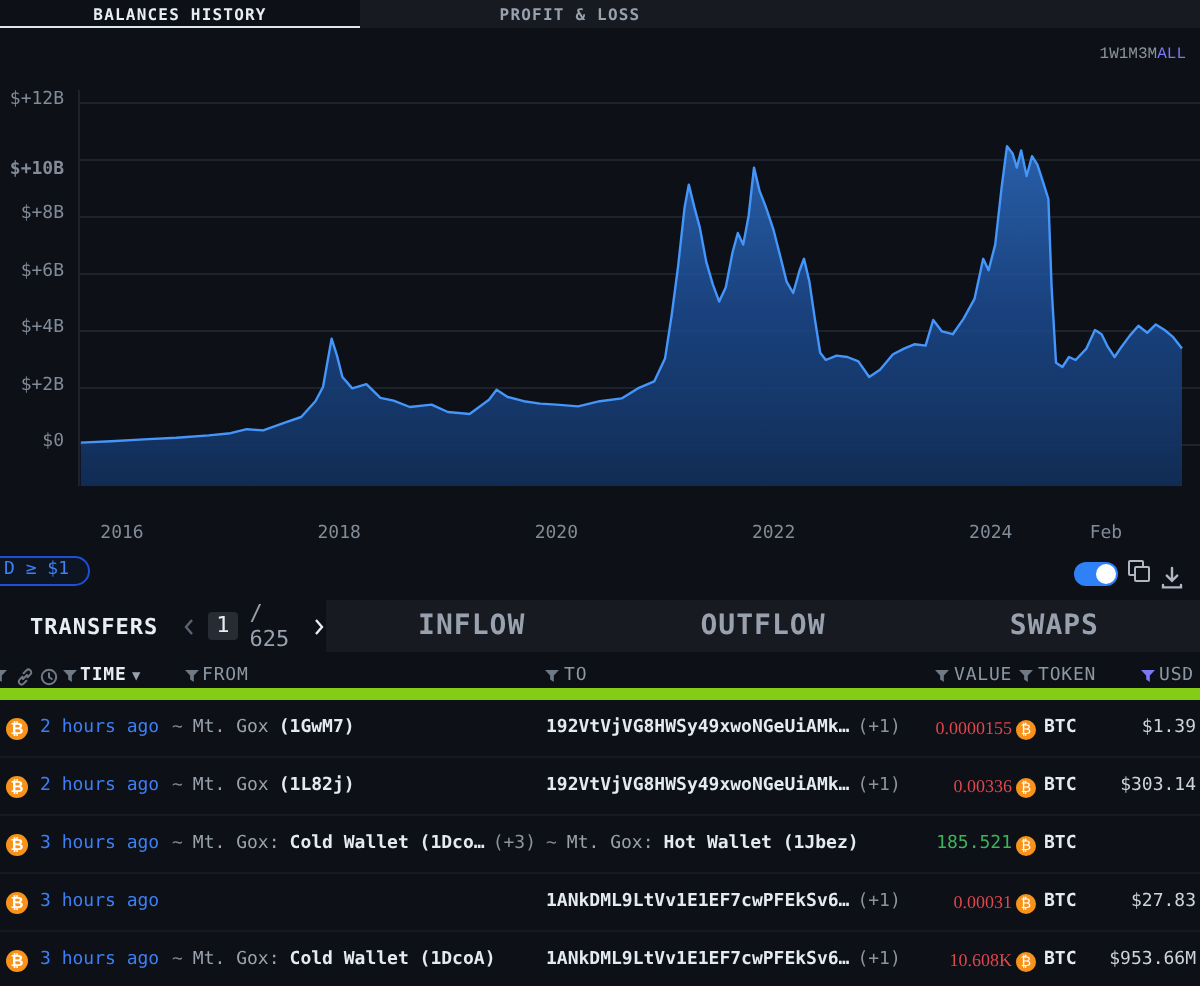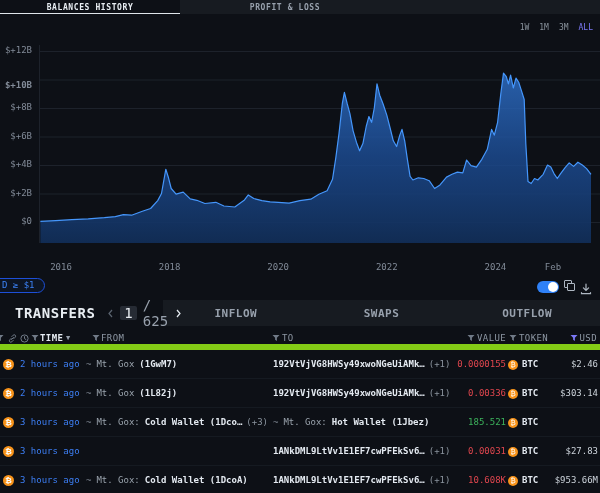--- a/index.html
+++ b/index.html
@@ -13,21 +13,21 @@
   
   .tabbar { position:absolute; top:0; left:0; width:600px; height:14px; display:flex; background:#171b21; }
   .tabbar .tab {
     display:flex; align-items:center; justify-content:center;
     font-size:8px; font-weight:bold; letter-spacing:.6px; color:#98a1ad; cursor:pointer;text-align:center;
   }
   .tabbar .tab.t0 { width:180px; } .tabbar .tab.t1 { width:210px; } .tabbar .tab.t2 { width:210px; }
   .tabbar .tab.active { background:#0d1016; color:#e8edf2; position:relative; }
   .tabbar .tab.active::after { content:""; position:absolute; left:0; right:0; bottom:0; height:1px; background:#dfe5ea; }
   
-  .rangebar { position:absolute; top:23px; right:7px; display:flex; gap:10px; font-size:8px; color:#8b949e; }
+  .rangebar { position:absolute; top:23px; right:7px; display:flex; font-size:8px; color:#8b949e;font-family:Liberation Mono, monospace; }
   .rangebar span { cursor:pointer; }
   .rangebar .sel { color:#7b78f6; }
   
   #chart-svg { position:absolute; top:0; left:0; }
   .ylabels span, .xlabels span { position:absolute; font-size:9px; color:#828b98; }
   .ylabels span { right:2px; }
   .xlabels span { top:246px; transform:translateX(-50%); }
   .ylabels { position:absolute; top:0; left:0; width:34px; height:250px; }
   .xlabels { position:absolute; top:16px; left:0; width:600px; height:258px; }
   
@@ -37,46 +37,46 @@
     color:#3b82f6; font-size:9px; background:rgba(17,34,74,.25); cursor:pointer;
   }
   .toggle { position:absolute; top:281px; left:537px; width:22px; height:12px; border-radius:6px; background:#2f81f7; cursor:pointer; }
   .toggle .knob { position:absolute; top:1px; right:1px; width:10px; height:10px; border-radius:50%; background:#fff; }
   .icon-copy { position:absolute; top:280px; left:564px; width:12px; height:12px; cursor:pointer; }
   .icon-copy i { position:absolute; display:block; width:8px; height:8px; border:1px solid #aeb7c2; border-radius:1px; }
   .icon-copy i.b { left:3px; top:3px; background:#0d1016; }
   .icon-dl { position:absolute; top:280px; left:580px; cursor:pointer; }
   
   .tabbar2 { position:absolute; top:300px; left:0; width:600px; height:26px; background:#171b21; display:flex; }
-  .tb2-active { width:163px; background:#0d1016; display:flex; align-items:center; font-size:14px; }
+  .tb2-active { width:163px; background:#0d1016; display:flex; align-items:center; font-size:11px; }
   .tb2-active .tlabel { color:#e8edf2; font-weight:bold; letter-spacing:.5px; margin-left:15px; cursor:pointer; }
   .pg-prev { margin-left:12px; cursor:pointer; display:flex; }
   .pg-box { margin-left:6px; background:#262b34; border-radius:2px; height:14px; line-height:14px; padding:0 4px; color:#e8edf2; }
   .pg-total { margin-left:6px; color:#98a1ad; }
   .pg-next { margin-left:7px; cursor:pointer; display:flex; }
   .tb2-rest { flex:1; display:flex; }
-  .tb2-rest .tab { flex:1; display:flex; align-items:center; justify-content:center; font-size:11px; font-weight:bold; letter-spacing:.5px; color:#98a1ad; cursor:pointer; }
+  .tb2-rest .tab { flex:1; display:flex; align-items:center; justify-content:center; font-size:14px; font-weight:bold; letter-spacing:.5px; color:#98a1ad; cursor:pointer; }
   
   .thead { position:absolute; top:326px; left:0; width:600px; height:24px; border-bottom:6px solid #84cc16; font-size:9px; color:#8d97a3; }
   .thead .h { position:absolute; line-height:24px; letter-spacing:.4px; }
   .thead .icon { position:absolute; top:8px; }
   .thead .time-label { color:#e6ecf2; font-weight:bold; }
   .caret { position:absolute; top:0; line-height:24px; color:#98a1ad; font-size:7px; }
   #rows { position:absolute; top:350px; left:0; width:600px; }
   .row { position:relative; height:29px; border-bottom:1px solid #151a21; font-size:9px; cursor:pointer; }
   .row .cell { position:absolute; top:0; line-height:29px; white-space:nowrap; }
   .btc-badge { position:absolute; top:9px; left:3px; width:11px; height:11px; border-radius:50%; background:#f7931a; color:#fff; font-size:8px; line-height:11px; text-align:center; font-family:"DejaVu Sans",sans-serif; font-weight:bold; }
   .c-time { left:20px; color:#3d7ff5; }
   .c-from { left:86px; } .c-to { left:273px; }
   .tilde { color:#7d8590; margin-right:5px; }
   .dim { color:#9aa3ad; margin-right:5px; }
   .strong { color:#e4eaf1; font-weight:bold; }
   .extra { color:#8b949e; margin-left:4px; }
   .c-value { left:400px; width:106px; text-align:right; }
-  .neg { color:#e0464e; } .pos { color:#3cb35c; }
+  .neg { color:#e0464e;font-family:Liberation Serif, serif; } .pos { color:#3cb35c; }
   .c-token { left:508px; height:29px; display:flex; align-items:center; }
   .c-token .mini { width:10px; height:10px; border-radius:50%; background:#f7931a; color:#fff; font-size:7px; line-height:10px; text-align:center; font-family:"DejaVu Sans",sans-serif; }
   .c-token .sym { margin-left:4px; color:#e4eaf1; font-weight:bold; }
   .c-usd { right:2px; width:92px; text-align:right; color:#ccd3da; }
 </style>
 </head>
 <body>
 
 <div class="screen">
 
@@ -157,22 +157,22 @@
       <span class="pg-box">1</span>
       <span class="pg-total">/ 625</span>
       <span class="pg-next">
         <svg width="7" height="9" viewBox="0 0 7 9">
             <path d="M2 1l3 3.5L2 8" stroke="#e6ecf2" stroke-width="1.2" fill="none"></path>
           </svg>
       </span>
     </div>
     <div class="tb2-rest">
       <div class="tab">INFLOW</div>
+      <div class="tab">OUTFLOW</div>
       <div class="tab">SWAPS</div>
-      <div class="tab">OUTFLOW</div>
     </div>
   </div>
 
   <div class="thead">
     <span class="icon fun" style="left:-4px"><svg width="8" height="8" viewBox="0 0 8 8">
           <path d="M0.5 1h7L4.9 3.8V7L3.1 5.8V3.8Z" fill="#707a87"></path>
         </svg></span>
     <span class="icon" style="left:8px">
       <svg width="9" height="9" viewBox="0 0 9 9">
           <path d="M3.5 5.5l2-2M5.8 4.6l1.4-1.4a1.4 1.4 0 0 0-2-2L3.8 2.6M3.2 4.4L1.8 5.8a1.4 1.4 0 0 0 2 2l1.4-1.4" stroke="#707a87" stroke-width="1" fill="none" stroke-linecap="round"></path>
@@ -215,21 +215,21 @@
       <div class="row">
         <span class="btc-badge">₿</span>
         <span class="cell c-time">2 hours ago</span>
         <span class="cell c-from"><span class="tilde">~</span><span class="dim">Mt. Gox</span><span class="strong">(1GwM7)</span></span>
         <span class="cell c-to"><span class="strong">192VtVjVG8HWSy49xwoNGeUiAMk…</span><span class="extra">(+1)</span></span>
         <span class="cell c-value neg">0.0000155</span>
         <span class="cell c-token">
           <span class="mini">₿</span>
           <span class="sym">BTC</span>
         </span>
-        <span class="cell c-usd">$2.46</span>
+        <span class="cell c-usd">$1.39</span>
       </div>
       <div class="row">
         <span class="btc-badge">₿</span>
         <span class="cell c-time">2 hours ago</span>
         <span class="cell c-from"><span class="tilde">~</span><span class="dim">Mt. Gox</span><span class="strong">(1L82j)</span></span>
         <span class="cell c-to"><span class="strong">192VtVjVG8HWSy49xwoNGeUiAMk…</span><span class="extra">(+1)</span></span>
         <span class="cell c-value neg">0.00336</span>
         <span class="cell c-token">
           <span class="mini">₿</span>
           <span class="sym">BTC</span>

